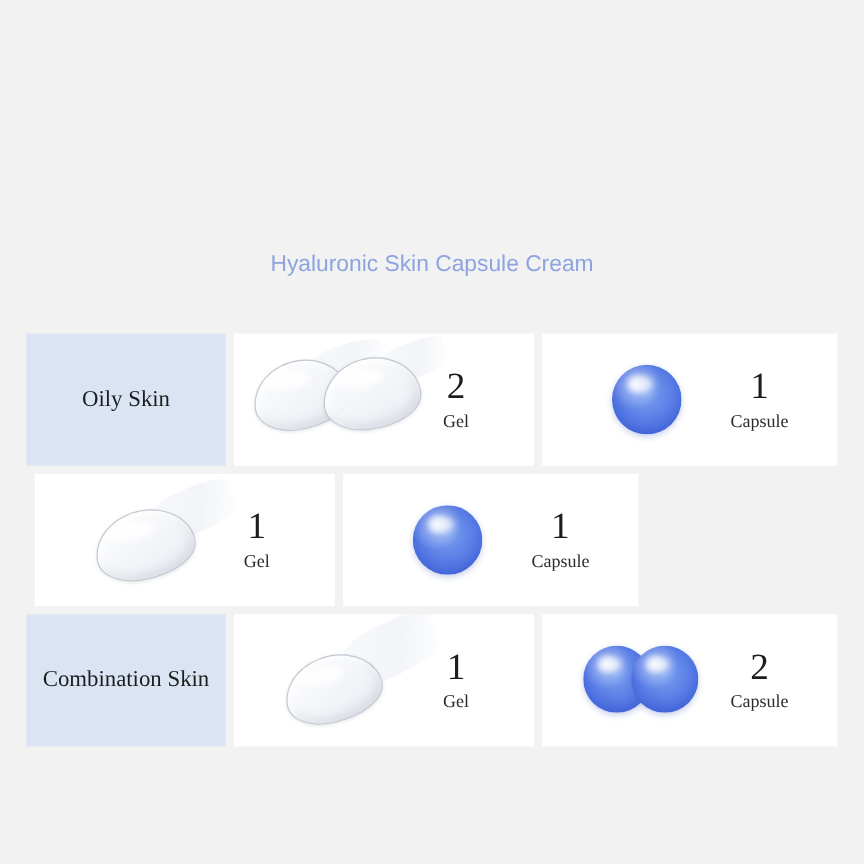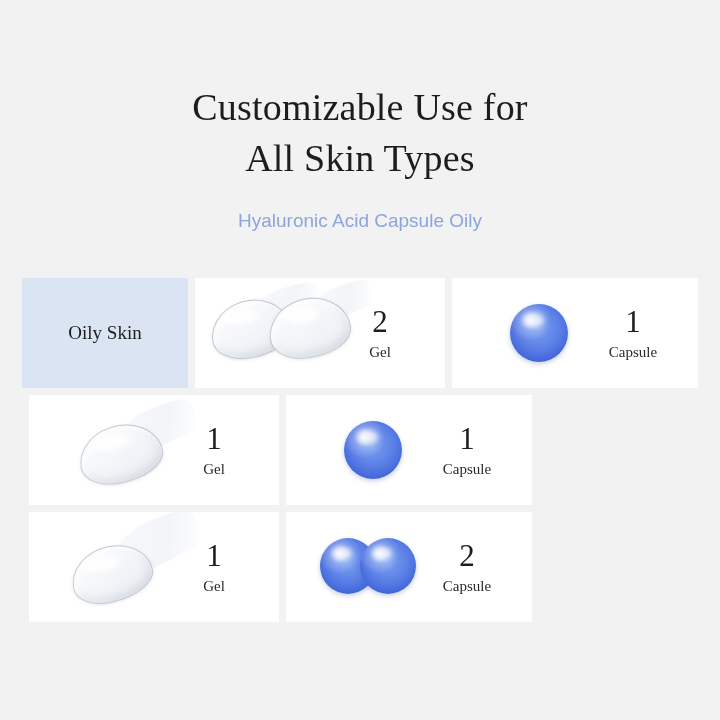--- a/index.html
+++ b/index.html
@@ -198,26 +198,22 @@
   }
   .b-one { left: 44px; top: 26px; width: 58px; height: 58px; }
   .b-two-a { left: 20px; top: 26px; width: 56px; height: 56px; }
   .b-two-b { left: 60px; top: 26px; width: 56px; height: 56px; }
 </style>
 </head>
 <body>
 
 <div class="page">
 
-  <div class="heading">
-    <span class="line">Customizable Use for</span>
-    <span class="line">All Skin Types</span>
-  </div>
-
-  <div class="subheading">Hyaluronic Acid Capsule Oily</div>
+
+  <div class="subheading">Hyaluronic Skin Capsule Cream</div>
 
   <div class="table">
 
     <div class="row">
       <div class="cell-label">Oily Skin</div>
       <div class="cell-gel">
         <div class="gel-art">
           <div class="gel-tail g-oily-t1"></div>
           <div class="gel-tail g-oily-t2"></div>
           <div class="gel-blob g-oily-a"></div>
@@ -255,20 +251,21 @@
           <div class="bead b-one"></div>
         </div>
         <div class="amount">
           <span class="num">1</span>
           <span class="unit">Capsule</span>
         </div>
       </div>
     </div>
 
     <div class="row">
+      <div class="cell-label">Combination Skin</div>
       <div class="cell-gel">
         <div class="gel-art">
           <div class="gel-tail g-comb-t1"></div>
           <div class="gel-blob g-comb-a"></div>
         </div>
         <div class="amount">
           <span class="num">1</span>
           <span class="unit">Gel</span>
         </div>
       </div>

